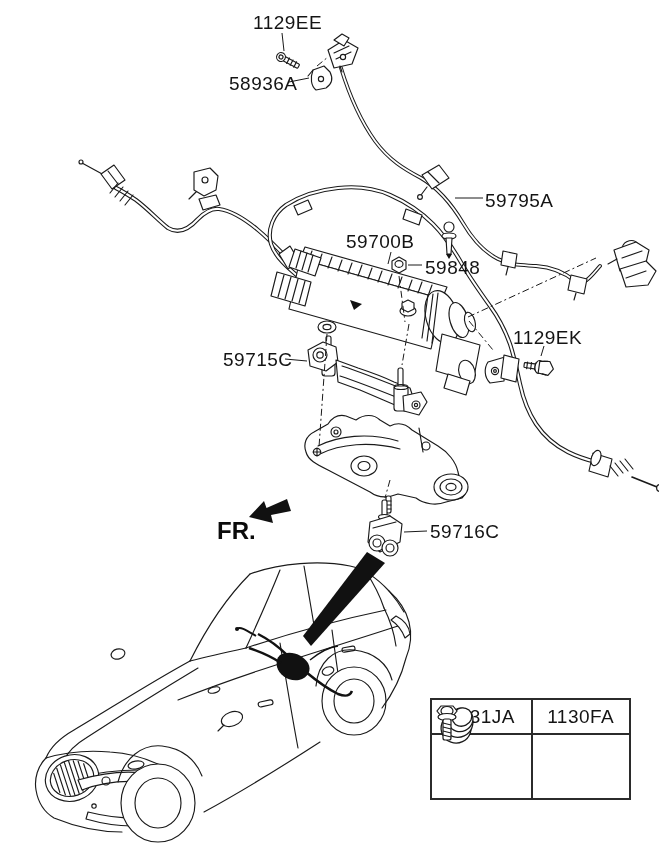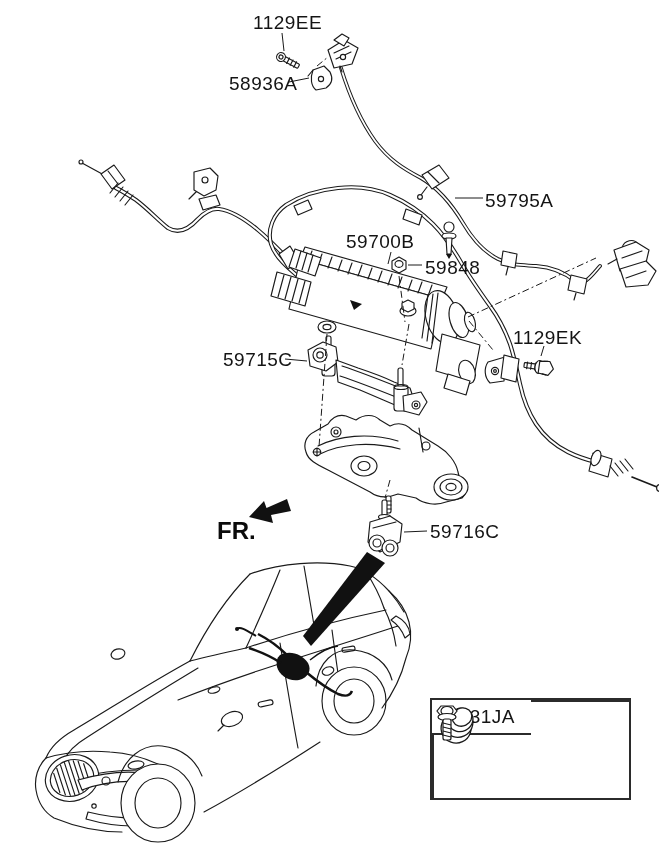--- a/index.html
+++ b/index.html
@@ -374,20 +374,21 @@
     <circle class="blk" cx="219" cy="629" r="2"></circle>
     <path d="M240,634 C252,640 262,648 270,656" fill="none" stroke="#111" stroke-width="2.5"></path>
     <path d="M231,648 C243,652 254,657 263,663" fill="none" stroke="#111" stroke-width="2.5"></path>
     <path d="M288,672 C300,682 312,690 320,694 C328,697 332,696 334,691" fill="none" stroke="#111" stroke-width="2.5"></path>
     <path d="M292,660 C302,652 312,647 320,646" fill="none" stroke="#111" stroke-width="1.4"></path>
   </g>
 </svg>
 
 <div class="legend">
   <div class="cell head">1731JA</div>
+  <div class="cell head c2">1130FA</div>
   <div class="cell r2">
     <svg width="52" height="48" viewBox="0 0 52 48">
       <g transform="translate(26,25) rotate(-25)" fill="#ffffff" stroke="#1a1a1a" stroke-width="1.3">
         <circle cx="-3" cy="2" r="15"></circle>
         <ellipse cx="1" cy="-1" rx="14.5" ry="13.5"></ellipse>
         <ellipse cx="4.5" cy="-3.5" rx="12.5" ry="11.5"></ellipse>
         <ellipse cx="7" cy="-5.5" rx="10" ry="9"></ellipse>
       </g>
     </svg>
   </div>

